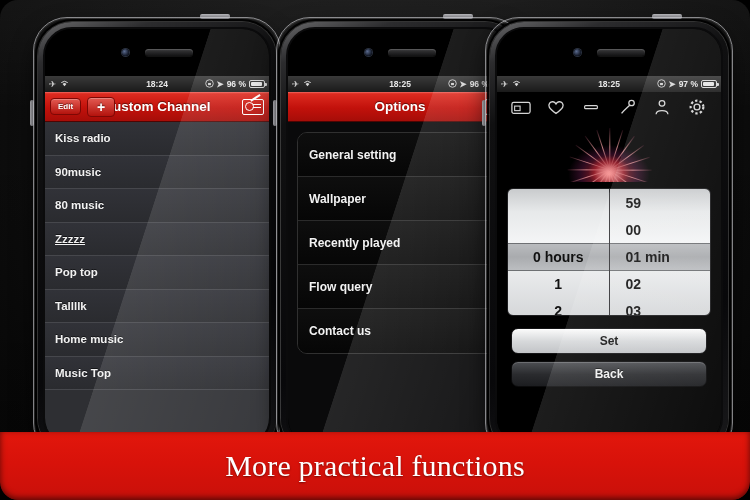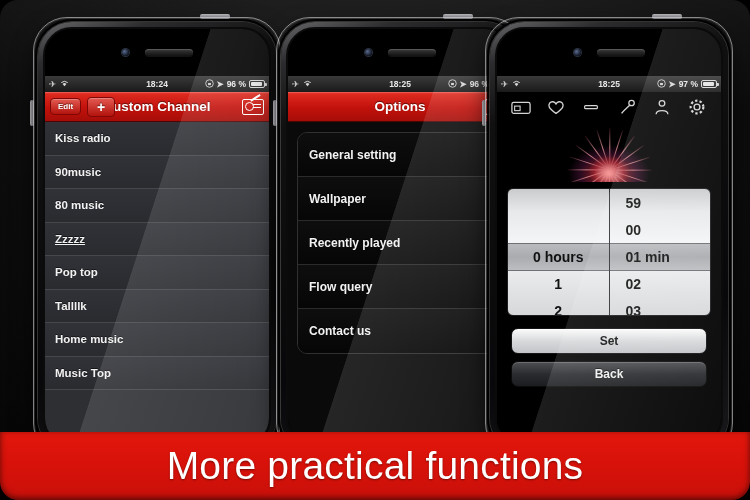--- a/index.html
+++ b/index.html
@@ -23,22 +23,23 @@
   
   .banner{
     position:absolute; left:0; right:0; bottom:0; height:68px;
     background:linear-gradient(180deg,#e2170c 0%, #d8120a 45%, #c9100a 100%);
     border-bottom-left-radius:18px; border-bottom-right-radius:18px;
     display:flex; align-items:center; justify-content:center;
     box-shadow:0 -2px 6px rgba(0,0,0,.6) inset;
     z-index:40;
   }
   .banner span{
-    color:#fff; font-size:39px; letter-spacing:.2px;
+    color:#fff; font-size:30px; letter-spacing:.2px;
     text-shadow:0 1px 2px rgba(0,0,0,.45);
+    font-family:Liberation Serif, serif;
   }
 
   
   .phone{
     position:absolute; top:22px; width:238px; height:430px;
     border-radius:34px;
     background:linear-gradient(160deg,#6a6a6c 0%, #2c2c2e 8%, #101011 20%, #08080a 70%, #19191b 100%);
     padding:5px;
     box-shadow:
       0 0 0 1px rgba(255,255,255,.20),

